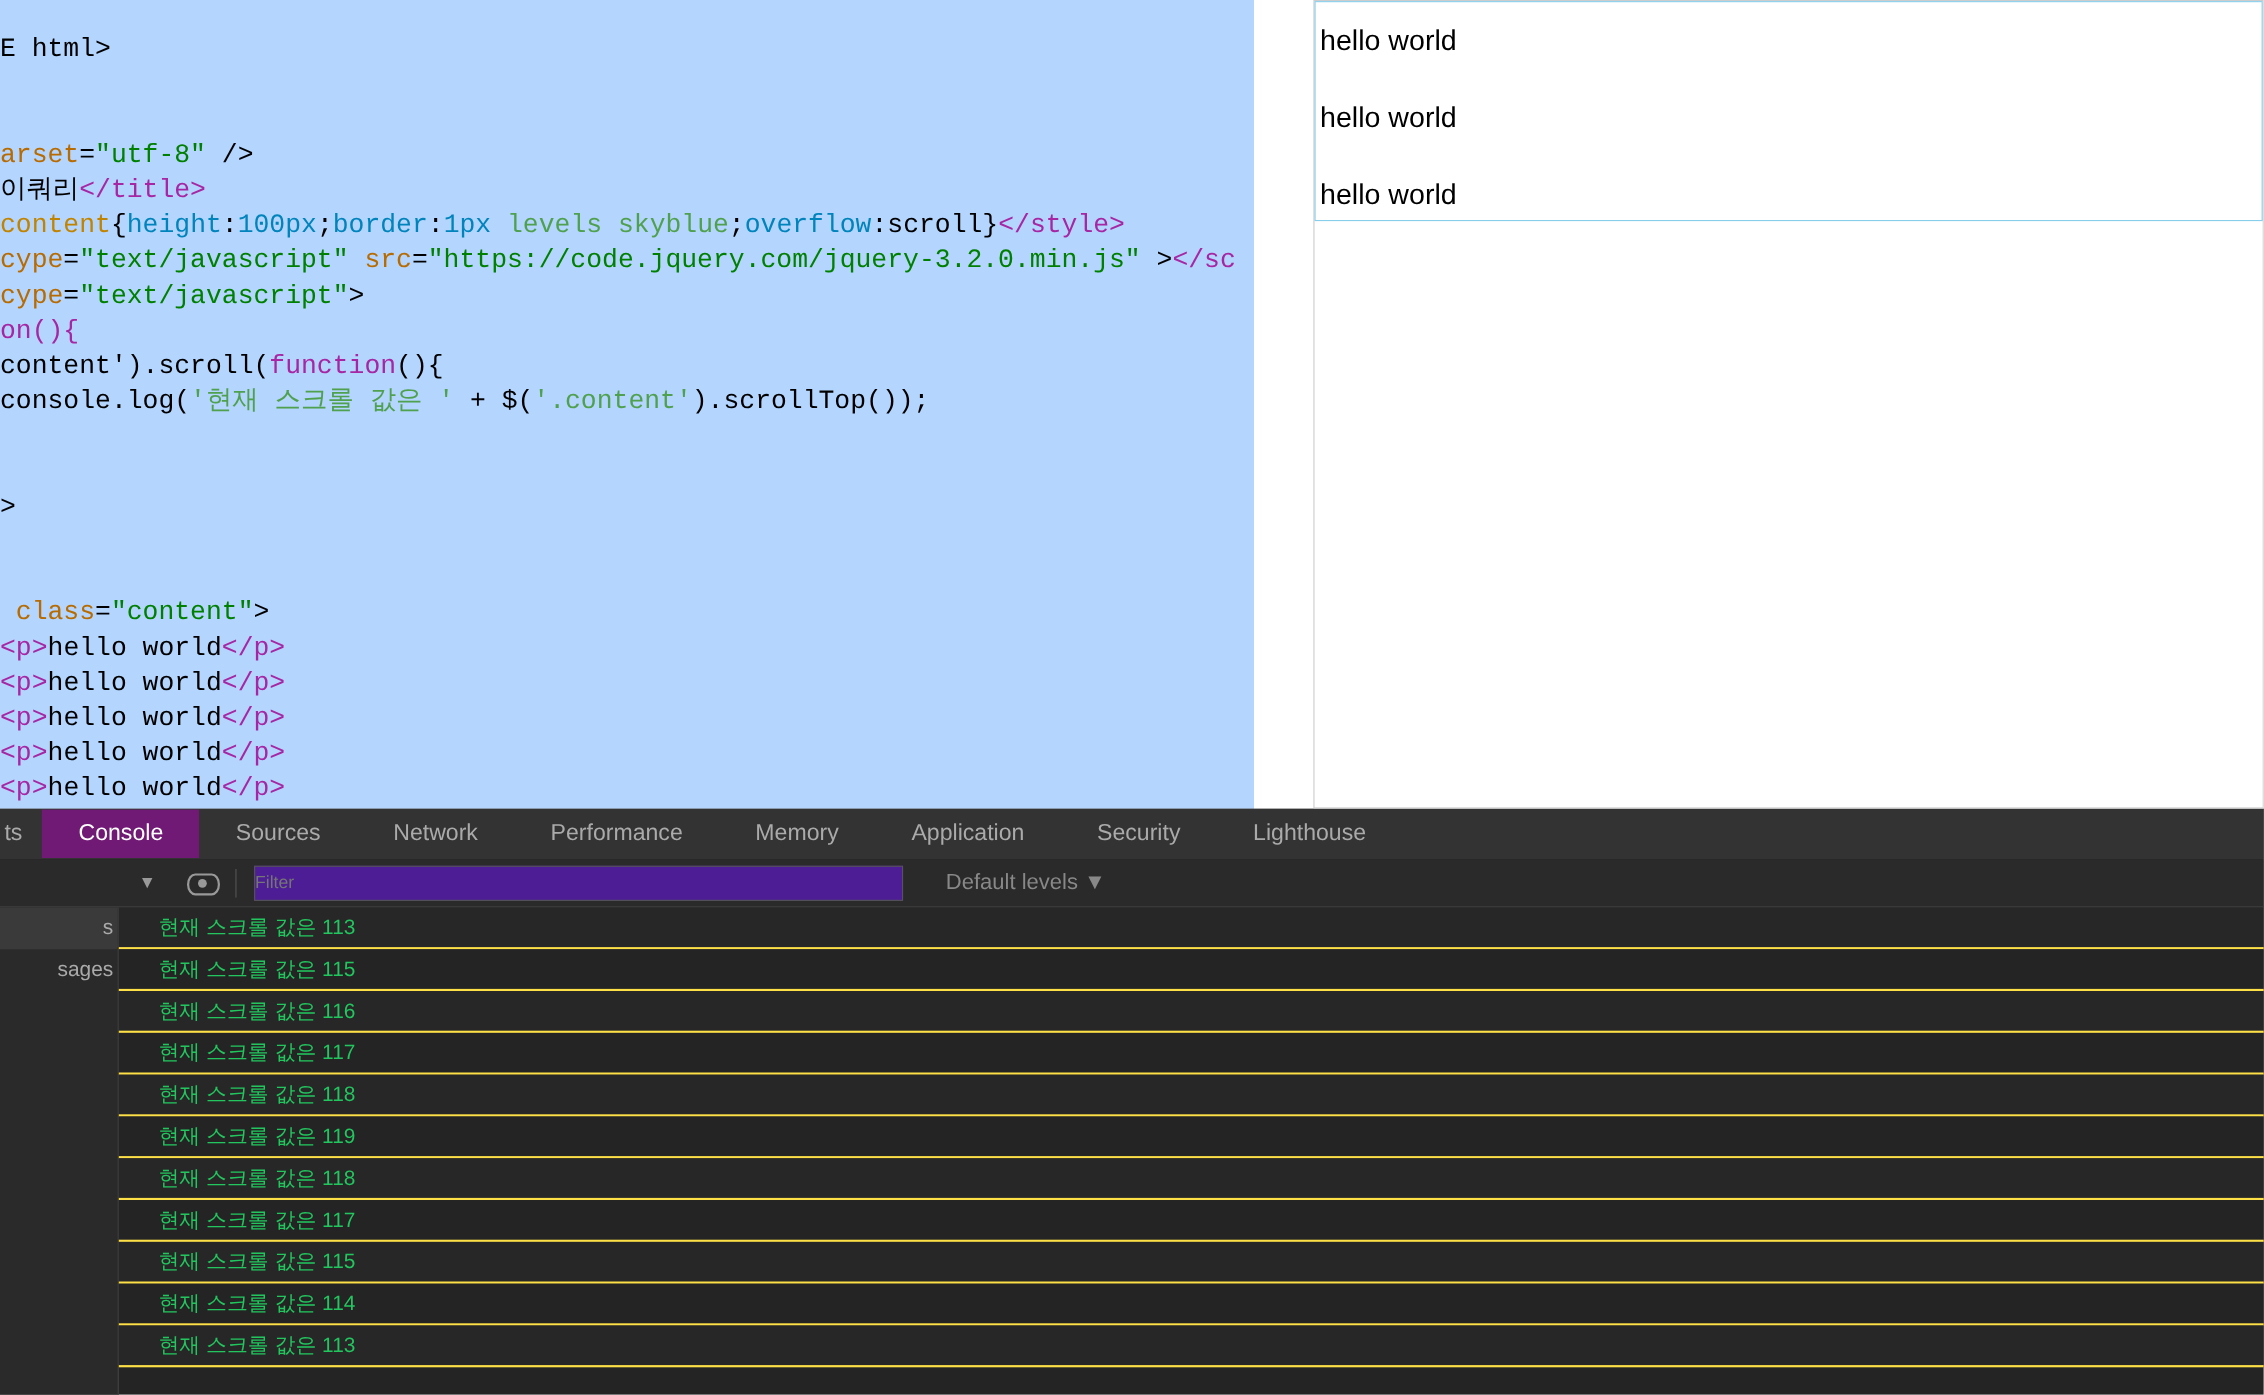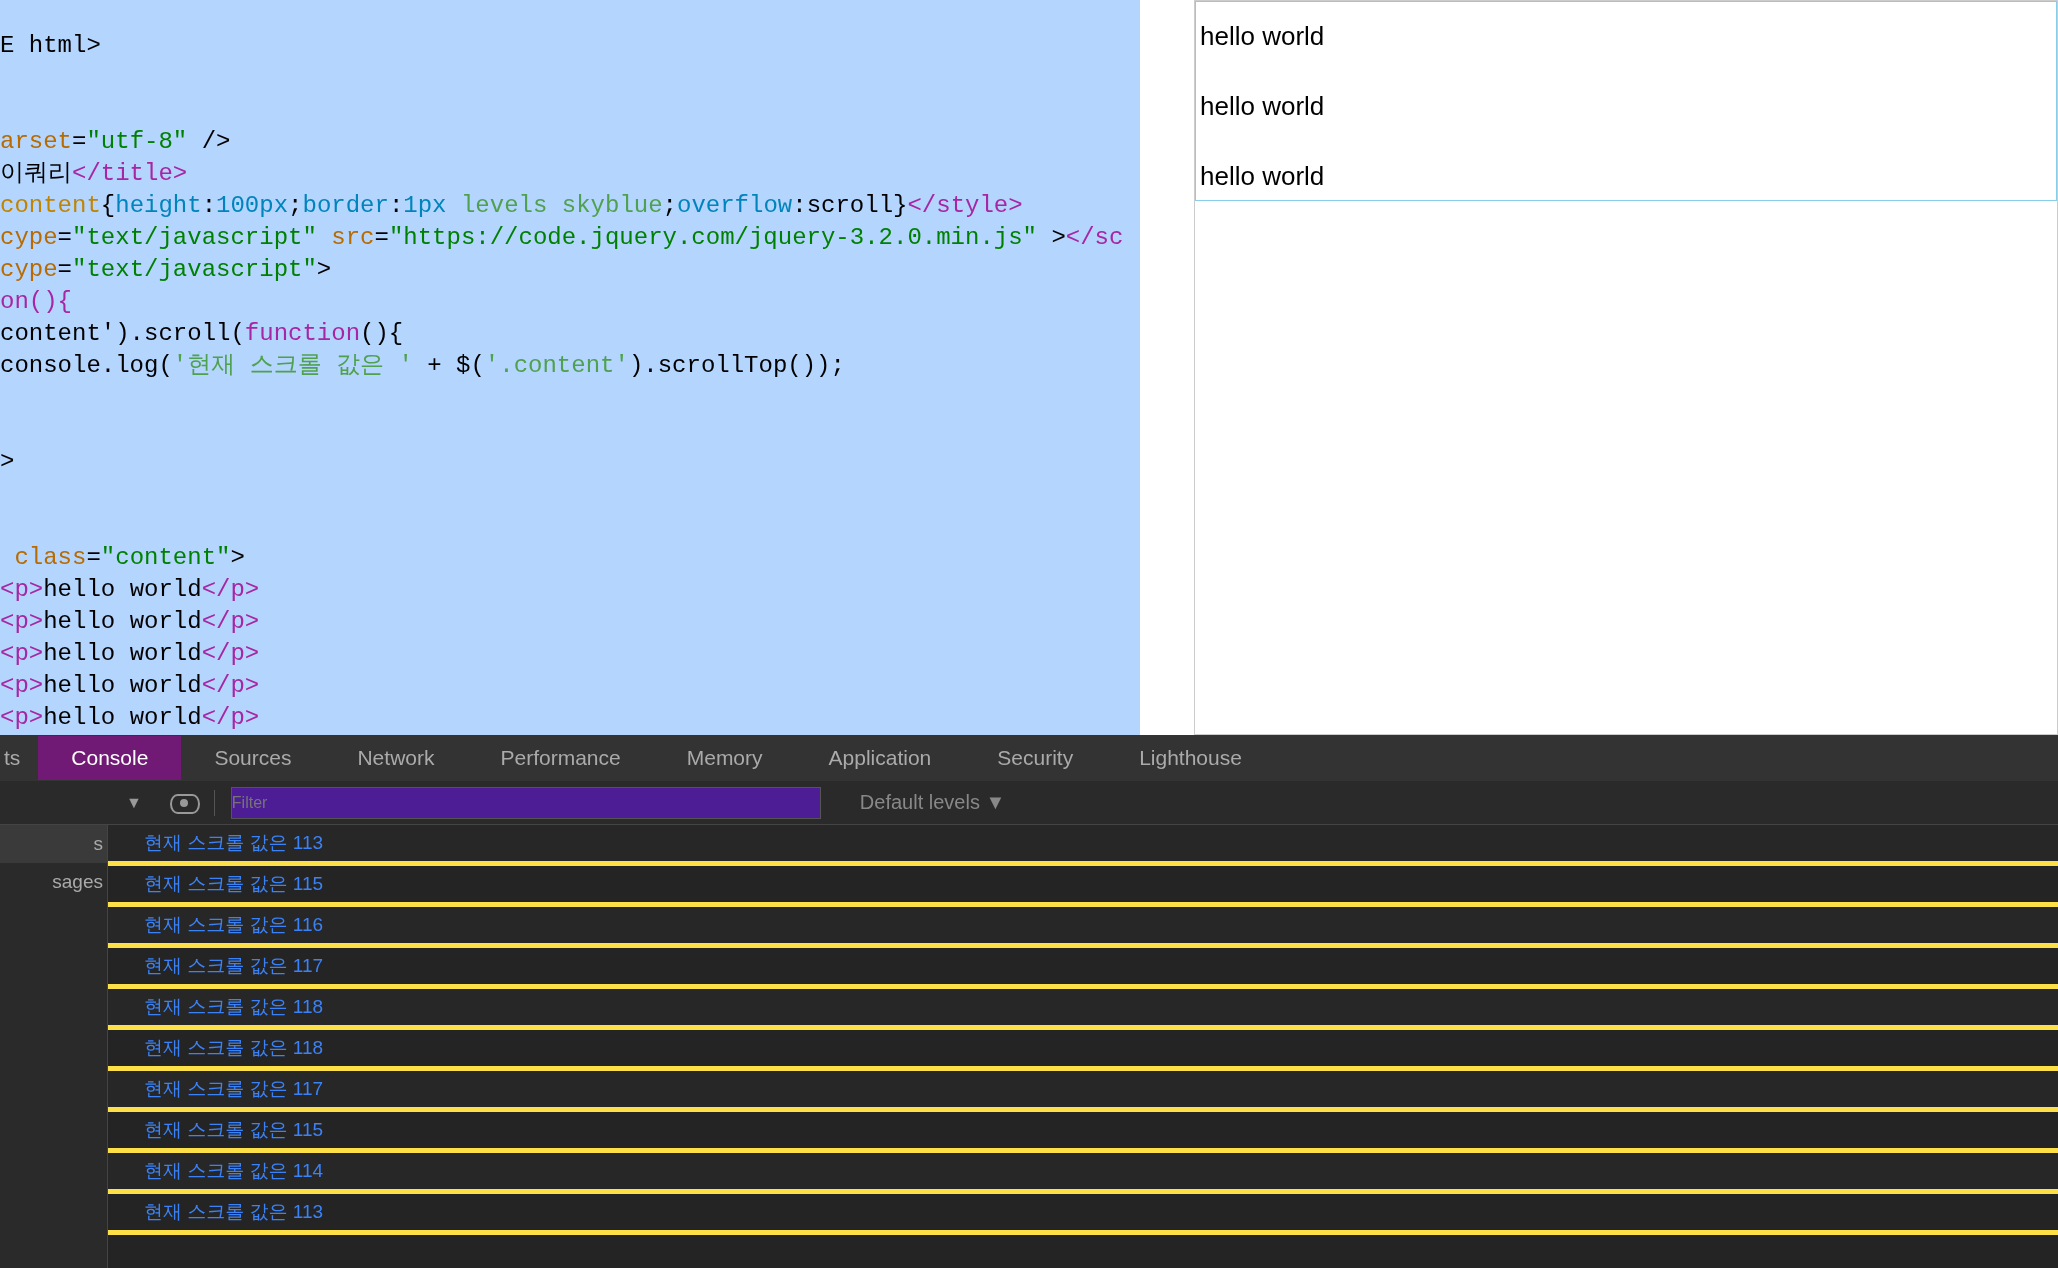--- a/index.html
+++ b/index.html
@@ -155,22 +155,22 @@
 }
 .dt-side-item.active {
   background: #3a3a3a;
 }
 .dt-log {
   flex: 1;
   font-size: 19px;
 }
 .dt-log-row {
   padding: 5px 0 5px 36px;
-  border-bottom: 5px solid #fde047;
-  color: #3b82f6;
+  border-bottom: 2px solid #fde047;
+  color: #22c55e;
   background: #242424;
 }
 .dt-log .dt-log-row:nth-child(odd) {
   background: #272727;
 }
 </style>
 </head>
 <body>
 
 <div class="top-area">
@@ -229,20 +229,21 @@
     <div class="dt-sidebar">
       <div class="dt-side-item active">s</div>
       <div class="dt-side-item">sages</div>
     </div>
     <div class="dt-log">
       <div class="dt-log-row">현재 스크롤 값은 113</div>
       <div class="dt-log-row">현재 스크롤 값은 115</div>
       <div class="dt-log-row">현재 스크롤 값은 116</div>
       <div class="dt-log-row">현재 스크롤 값은 117</div>
       <div class="dt-log-row">현재 스크롤 값은 118</div>
+      <div class="dt-log-row">현재 스크롤 값은 119</div>
       <div class="dt-log-row">현재 스크롤 값은 118</div>
       <div class="dt-log-row">현재 스크롤 값은 117</div>
       <div class="dt-log-row">현재 스크롤 값은 115</div>
       <div class="dt-log-row">현재 스크롤 값은 114</div>
       <div class="dt-log-row">현재 스크롤 값은 113</div>
     </div>
   </div>
 </div>
 
 </body></html>

